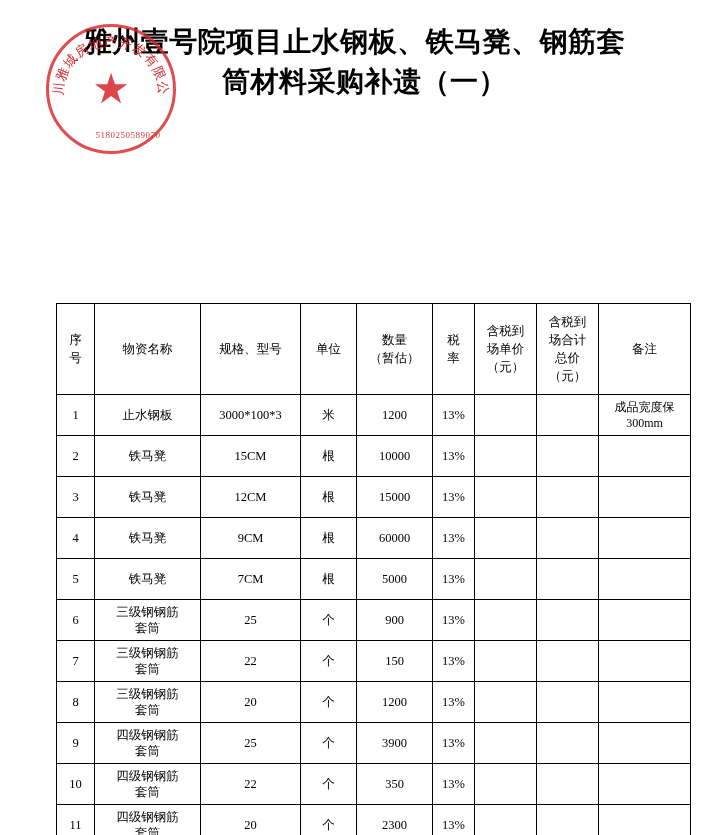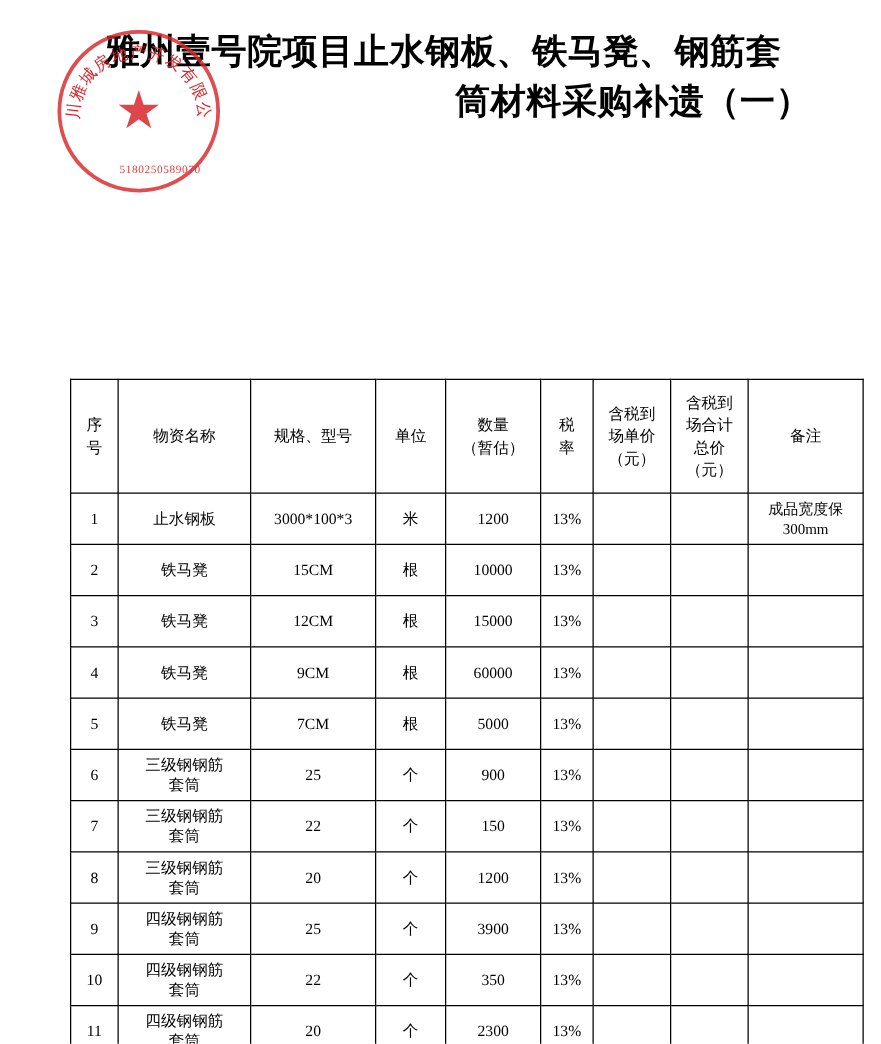--- a/index.html
+++ b/index.html
@@ -32,21 +32,21 @@
     font-weight: bold;
     font-size: 28px;
     line-height: 40px;
     letter-spacing: 0.5px;
     color: #000;
     padding-left: 60px;
     padding-right: 56px;
   }
   .title .line2 {
     display: block;
-    text-align: right;
+    text-align: center;
     padding-left: 20px;
   }
 
   
   .seal {
     position: absolute;
     left: 46px;
     top: 24px;
     width: 130px;
     height: 130px;

